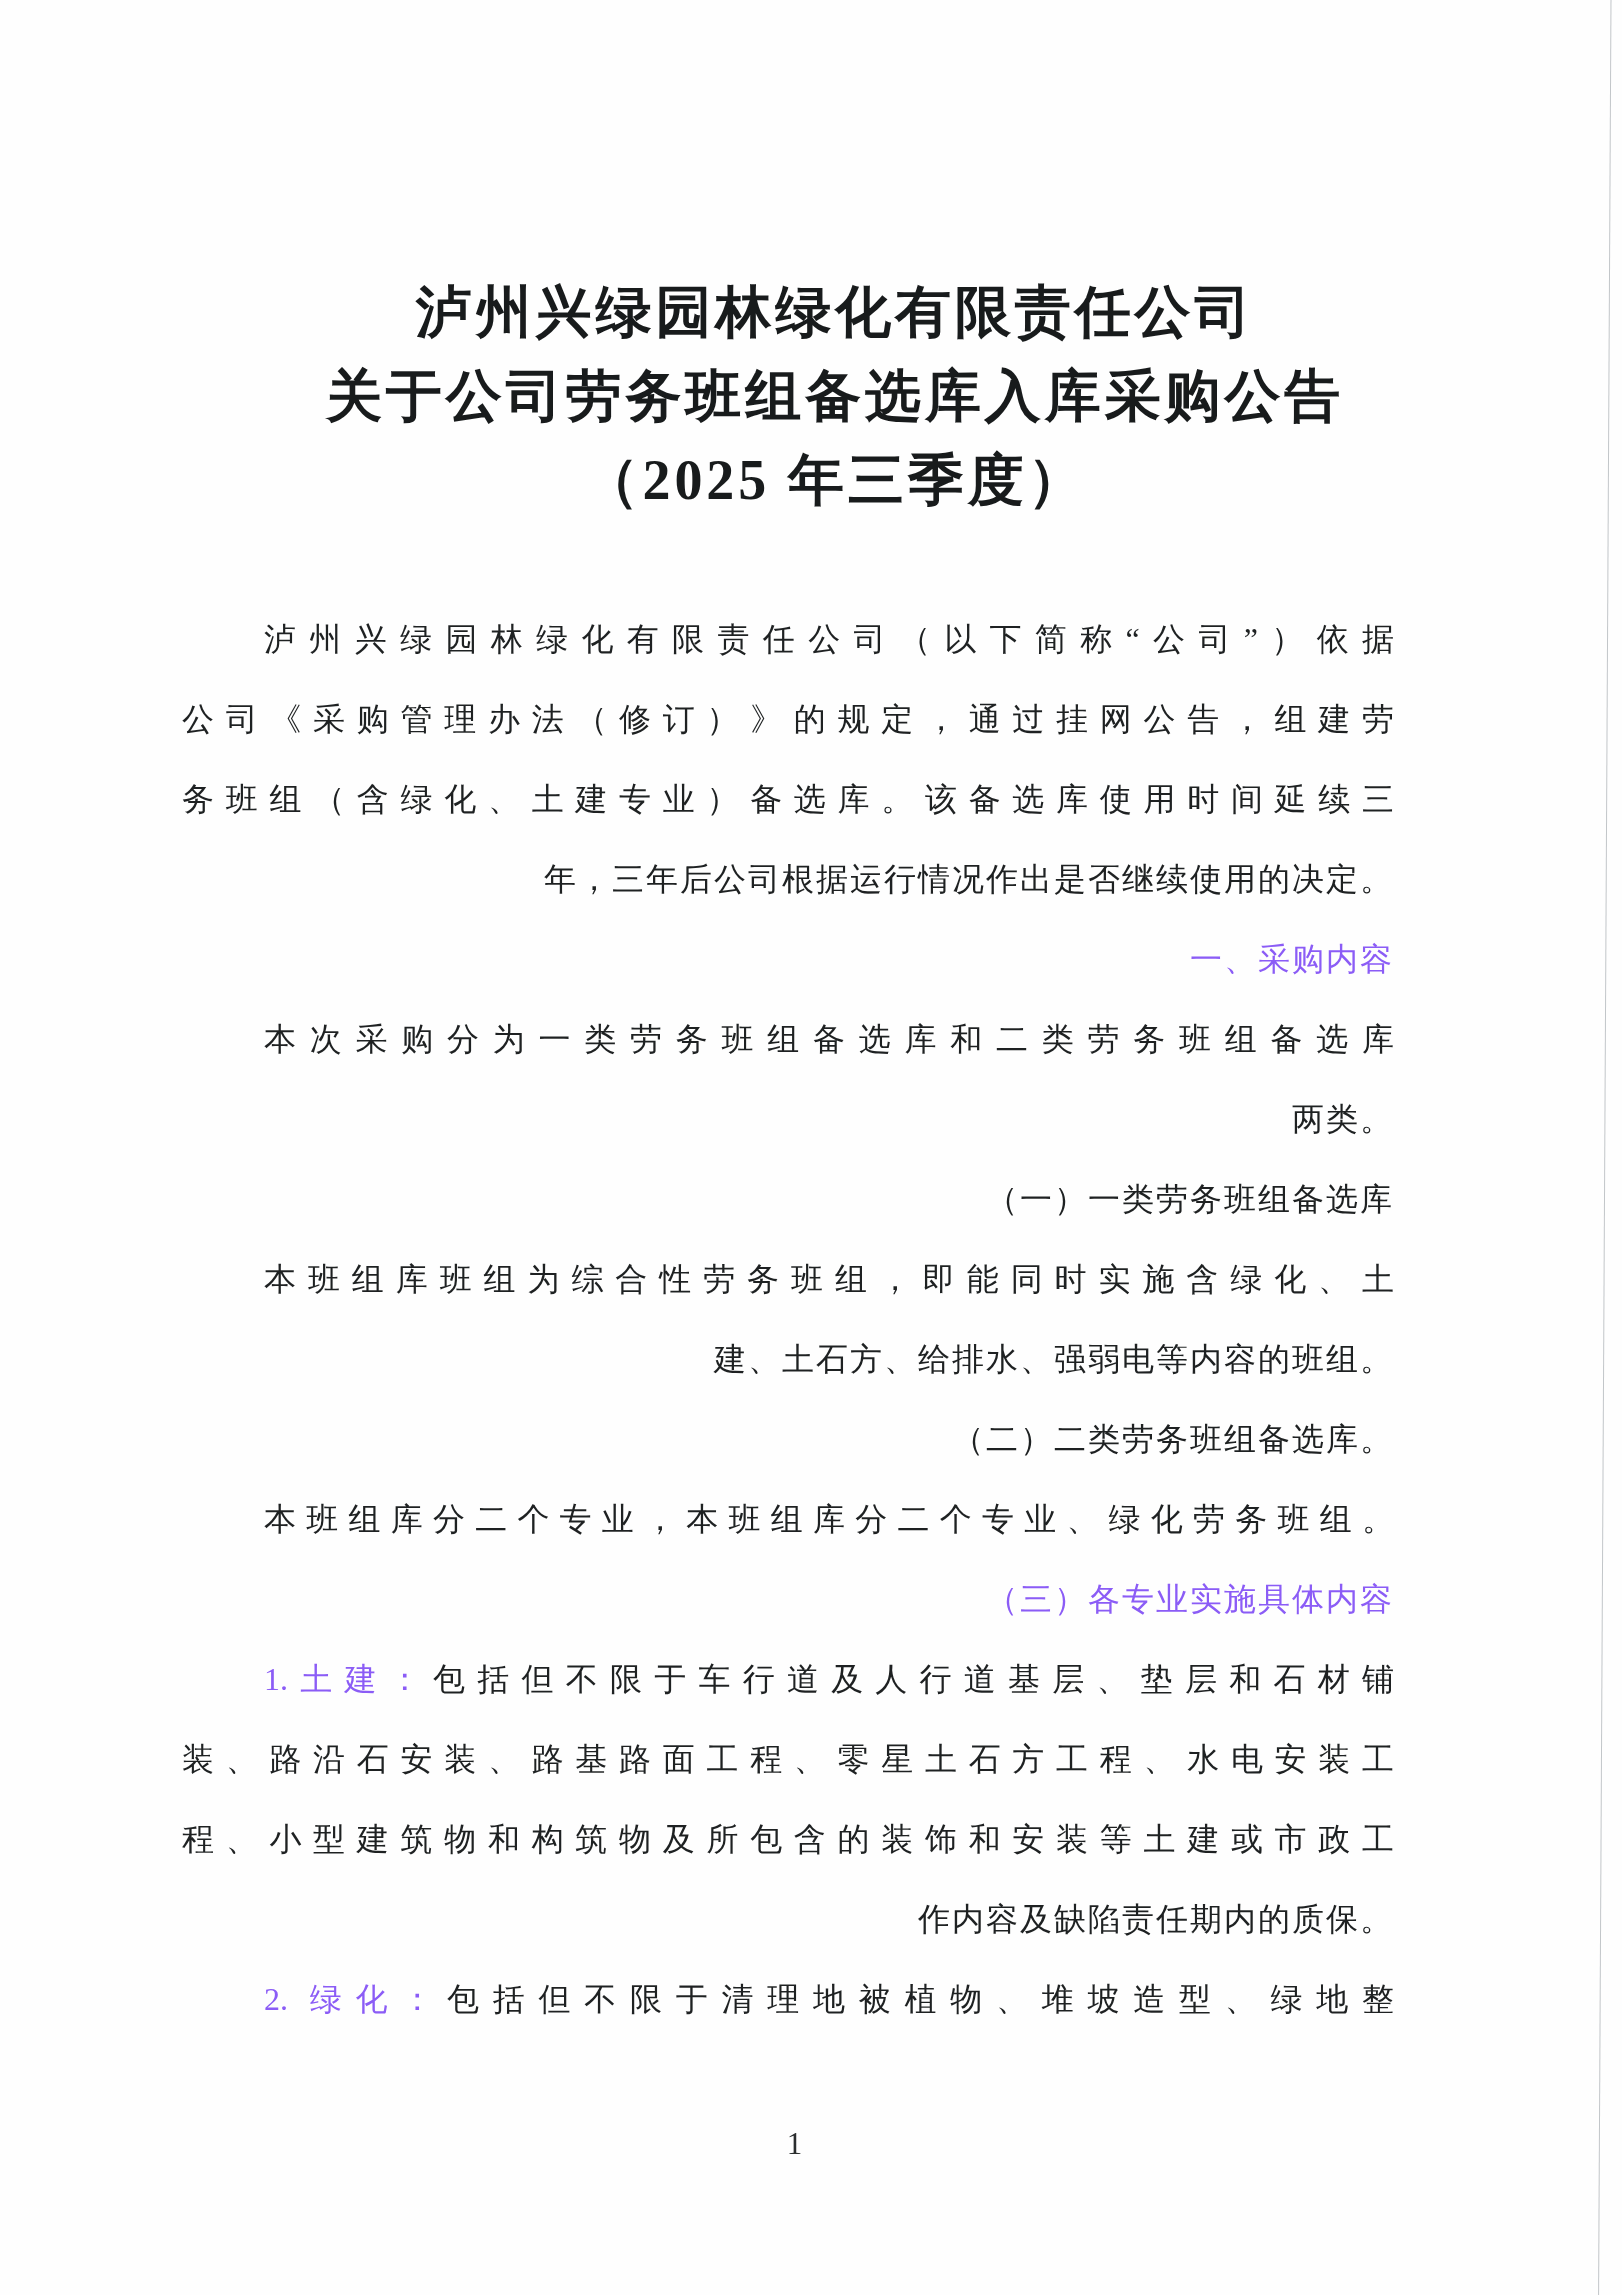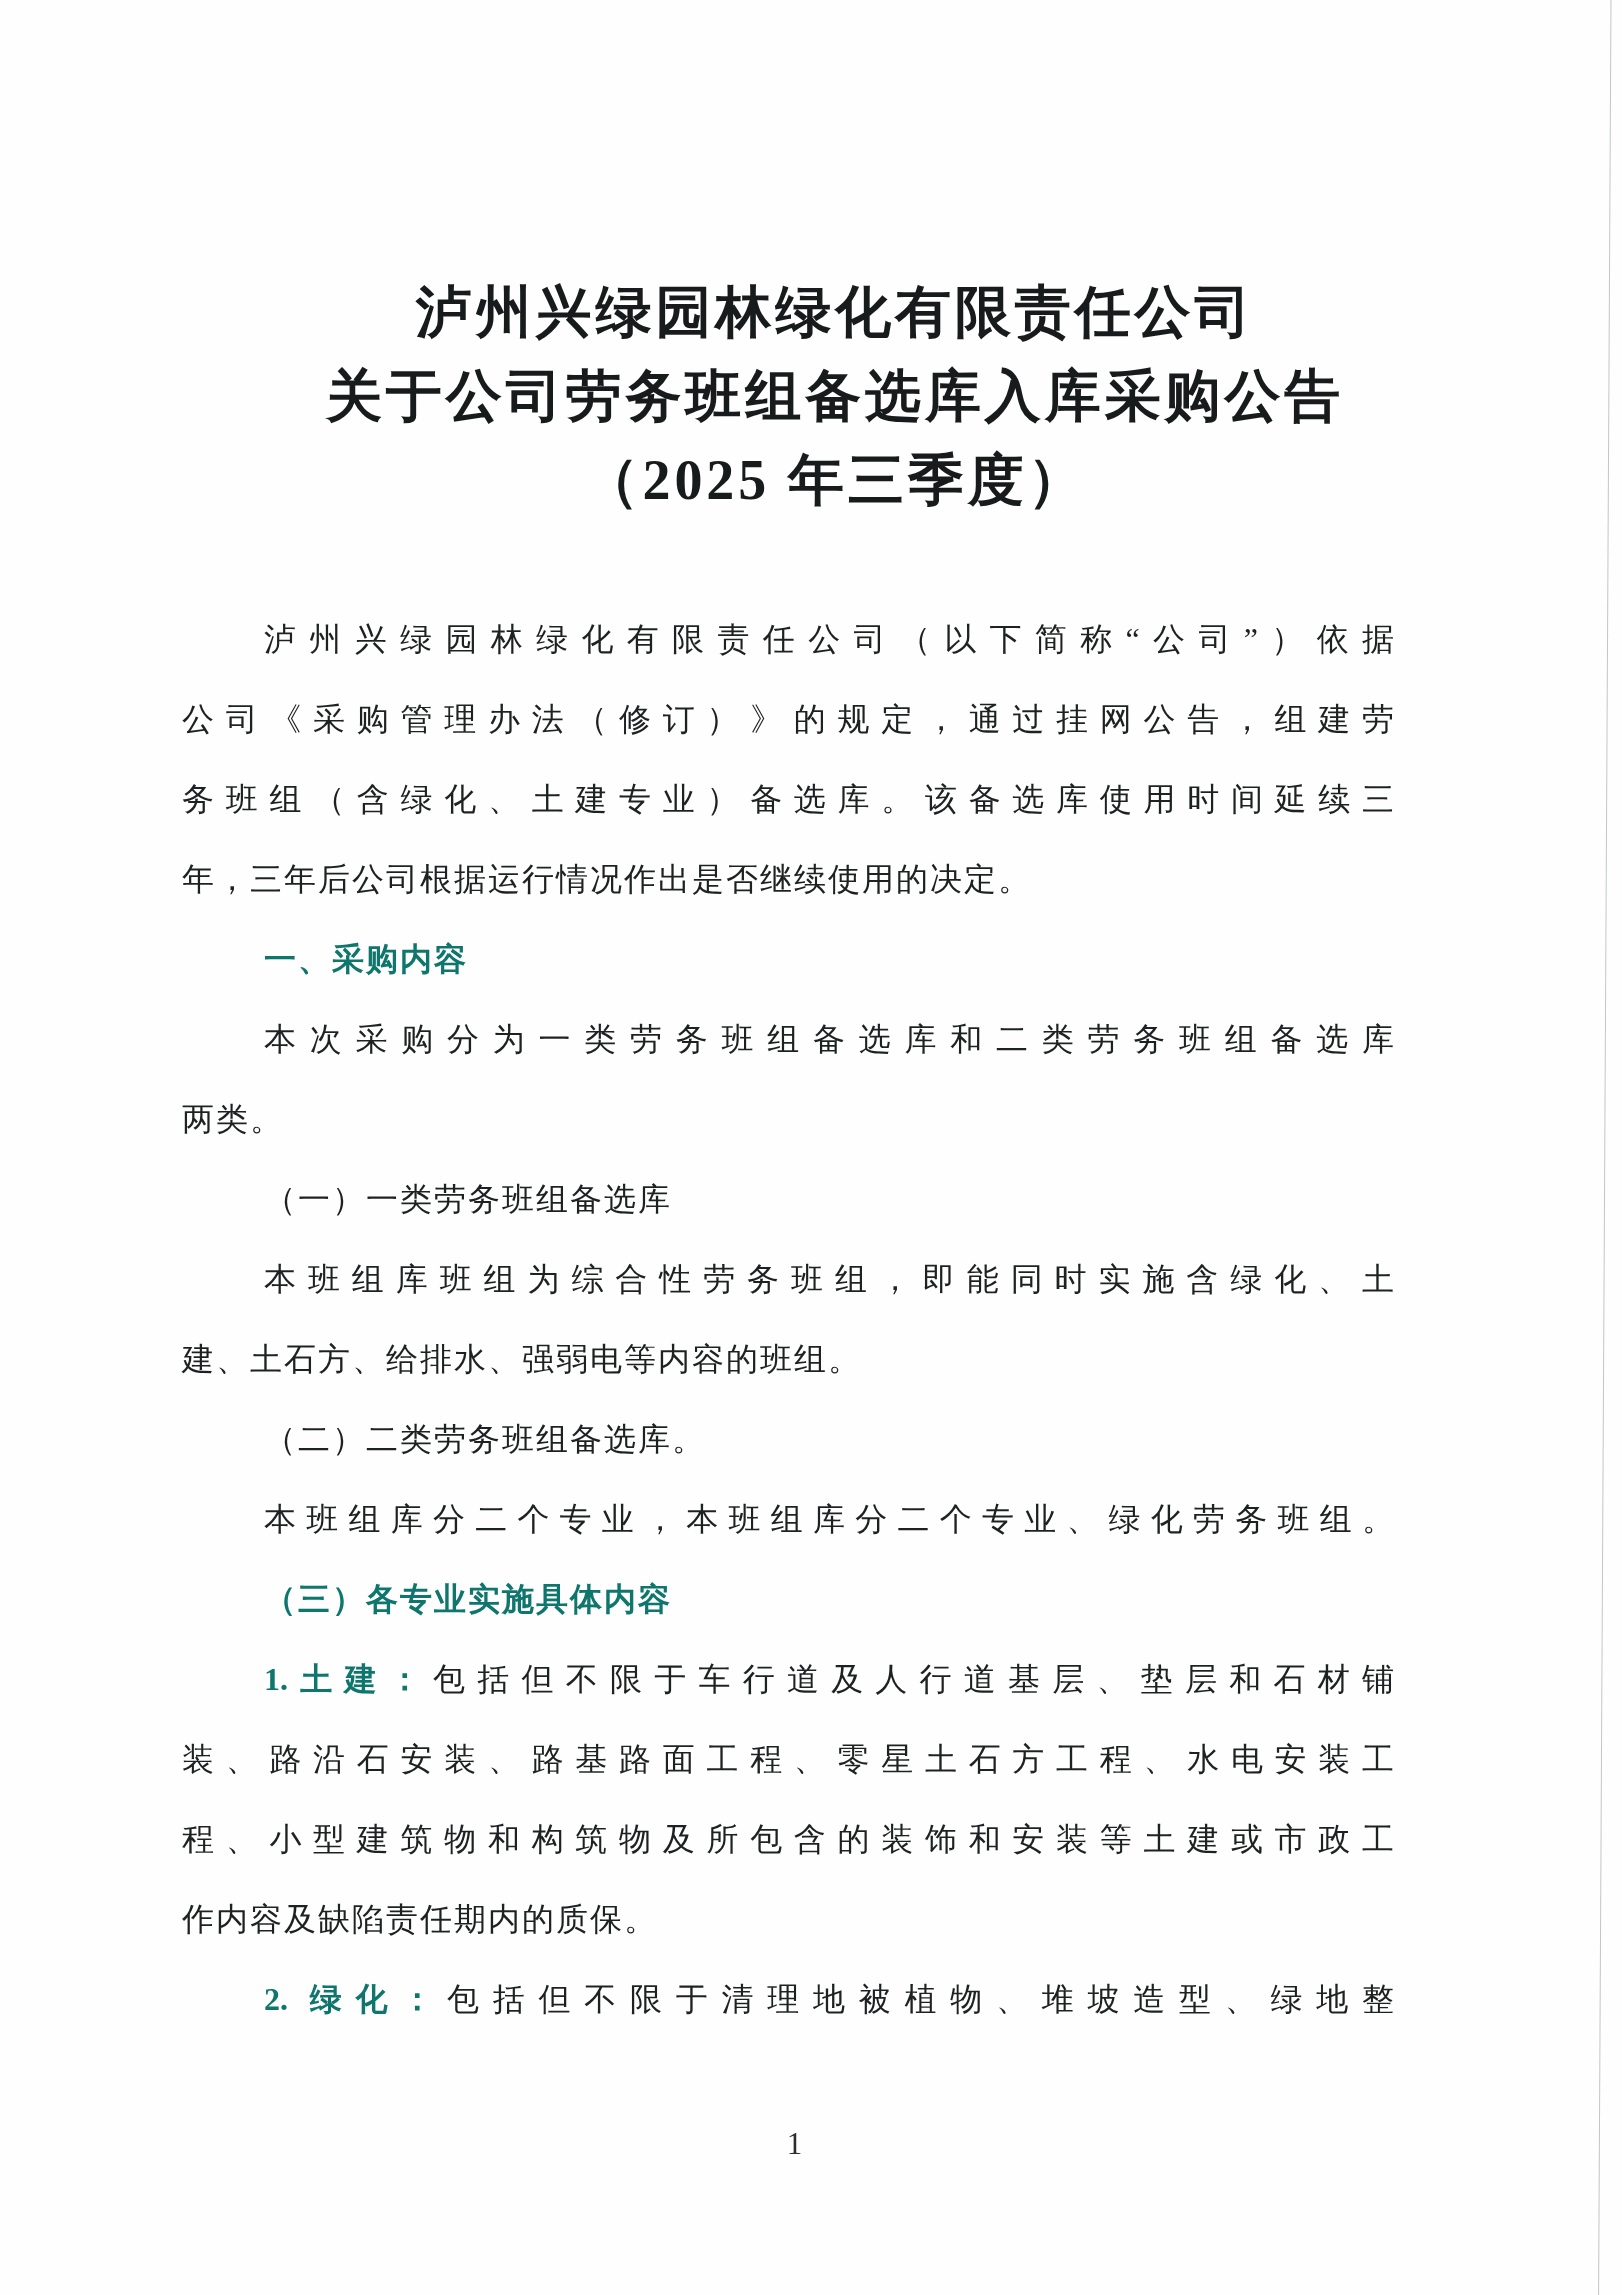--- a/index.html
+++ b/index.html
@@ -51,34 +51,35 @@
     top: 599px;
     width: 1212px;
     font-size: 32px;
     line-height: 80px;
     color: #1e2122;
   }
   .line {
     height: 80px;
     letter-spacing: 2px;
     white-space: nowrap;
+    text-align: right;
   }
   .line.fill {
     letter-spacing: 0;
     white-space: normal;
     text-align: justify;
     text-align-last: justify;
     text-justify: inter-character;
   }
   .line.indent {
     padding-left: 82px;
   }
   .b {
-    font-weight: 700;
-    color: #0f766e;
+    font-weight: 400;
+    color: #8b5cf6;
   }
   .footer {
     position: absolute;
     top: 2127px;
     left: 0;
     width: 1623px;
     text-align: center;
     font-size: 31px;
     line-height: 34px;
     color: #2a2d2e;

